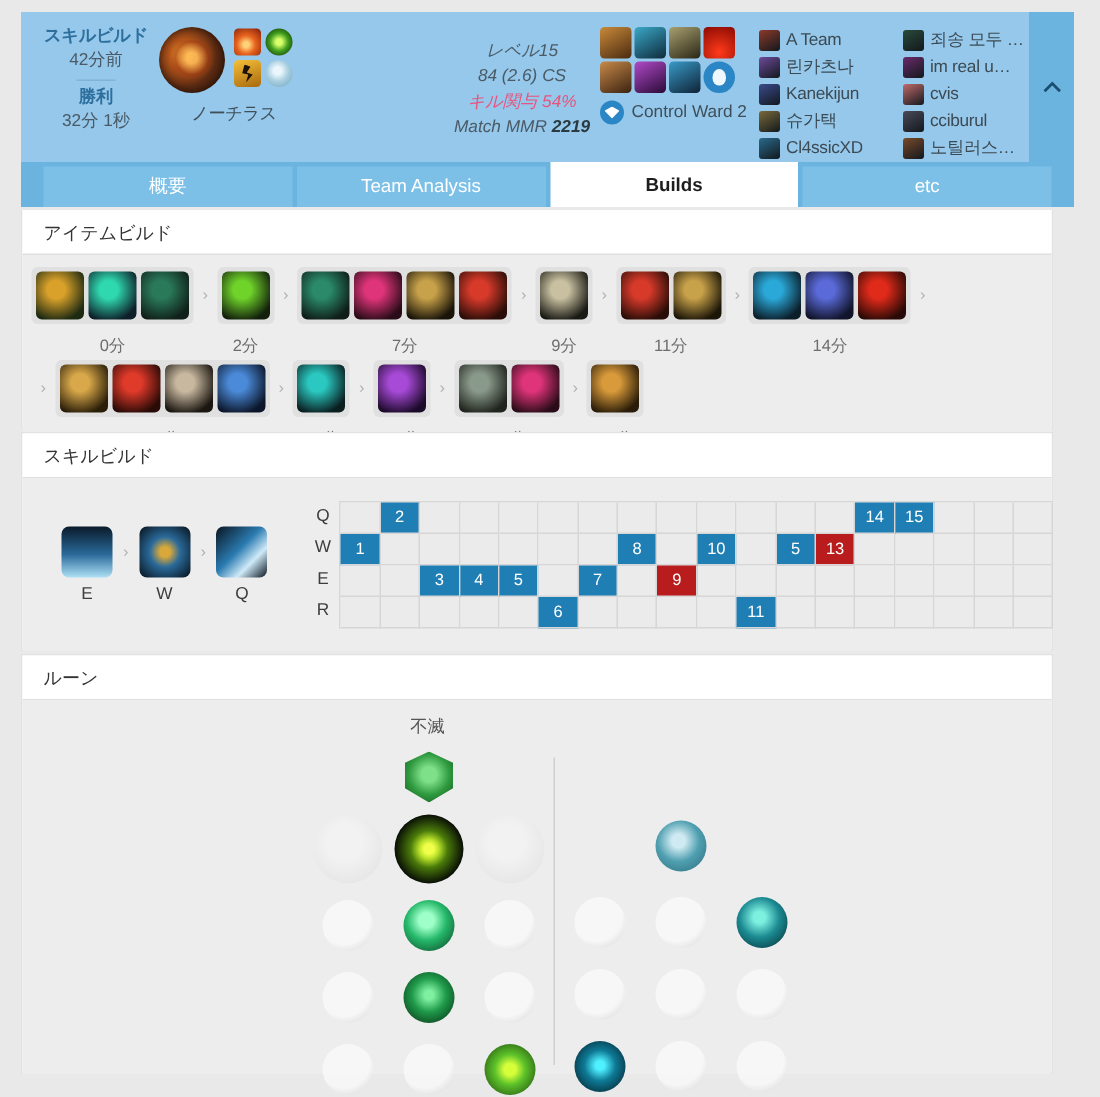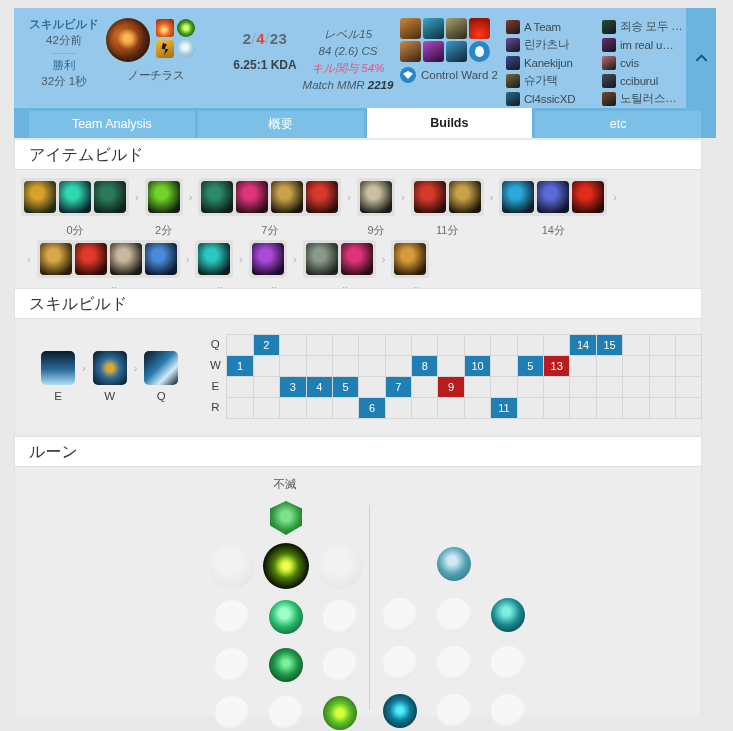--- a/index.html
+++ b/index.html
@@ -19,21 +19,21 @@
   }
   .hdr-inner { flex: 1; display: flex; align-items: flex-start; position: relative; }
 
   .hdr-col { position: absolute; top: 0; }
 
   
   .queue-block { left: 14px; top: 8px; width: 72px; text-align: center; }
   .q-type { font-size: 11.5px; font-weight: bold; color: #2e6f9e; line-height: 16px; letter-spacing: -.2px;}
   .q-ago  { font-size: 11.5px; color: #4a5a66; line-height: 16px; }
   .q-div  { width: 26px; height: 1px; background: #7fb4d6; margin: 5px auto 4px auto; }
-  .q-result { font-size: 11.5px; font-weight: normal; color: #2e6f9e; line-height: 15px; }
+  .q-result { font-size: 11.5px; font-weight: bold; color: #2e6f9e; line-height: 15px; }
   .q-dur  { font-size: 11.5px; color: #4a5a66; line-height: 16px; }
 
   
   .champ-block { left: 92px; top: 10px; width: 100px; }
   .champ-row { display: flex; align-items: flex-start; }
   .champ-portrait {
     width: 44px; height: 44px; border-radius: 50%;
     background:
       radial-gradient(circle at 38% 42%, #f2a43a 0 10%, #b4551a 26%, #5a2a12 58%, #241008 100%),
       linear-gradient(150deg,#6d4a2a,#22140b);
@@ -97,21 +97,21 @@
   .tabs { position: absolute; left: 14px; top: 108px; width: 702px; height: 30px; background: #6cb4e0;
           display: flex; align-items: flex-end; }
   .tab { height: 27px; line-height: 27px; text-align: center; font-size: 12.5px; color: #ffffff;
          background: #7cc0e8; cursor: pointer; flex: 1 1 0; margin-left: 3px;}
   .tab:first-child{ margin-left: 15px; }
   .tab.active { background: #ffffff; color: #1e1e1e; font-weight: bold; height: 30px; line-height: 30px; }
   .tabs-pad { width: 15px; }
 
   
   .panel { position: absolute; left: 14px; width: 688px; background: #ffffff; }
-  .sec-title { height: 30px; line-height: 30px; padding-left: 14px; font-size: 16px; color: #333;
+  .sec-title { height: 30px; line-height: 30px; padding-left: 14px; font-size: 12px; color: #333;
                background: #fff; border-bottom: 1px solid #dedede; }
   .sec-body { background: #ededed; }
 
   
   #item-build-panel { top: 140px; height: 146px; border: 1px solid #e2e2e2; border-top: none;}
   .ib-body { padding: 8px 0 0 0; }
   .ib-row { display: flex; align-items: flex-start; padding-left: 6px; height: 62px;}
   .ib-group { display: flex; flex-direction: column; align-items: center; }
   .ib-chip { background: #e0e0e0; border-radius: 4px; padding: 3px; display: flex; gap: 3px; }
   .ib-item { width: 32px; height: 32px; border-radius: 4px; background: #222; }
@@ -178,26 +178,20 @@
           <div class="spells">
             <div class="sp sp-ignite"></div>
             <div class="sp sp-smite"></div>
             <div class="sp sp-ghost"></div>
             <div class="sp sp-shield"></div>
           </div>
         </div>
         <div class="champ-name">ノーチラス</div>
       </div>
 
-      <div class="hdr-col kda-block">
-        <div class="kda-line">
-          <span>2</span><span class="sl">/</span><span class="d">4</span><span class="sl">/</span><span>23</span>
-        </div>
-        <div class="kda-ratio">6.25:1 KDA</div>
-      </div>
 
       <div class="hdr-col stats-block">
         <div class="st">レベル15</div>
         <div class="st">84 (2.6) CS</div>
         <div class="st pink">
           <span>キル関与</span>
           <span>54%</span>
         </div>
         <div class="st">
           <span>Match MMR</span>
@@ -269,22 +263,22 @@
 
       <div class="collapse-btn">
         <svg class="chev" viewBox="0 0 16 16">
           <path d="M2.5 10.5 L8 5 L13.5 10.5" fill="none" stroke="#1b4f72" stroke-width="2"></path>
         </svg>
       </div>
     </div>
   </div>
 
   <div class="tabs" id="tabbar">
+      <div class="tab">概要</div>
       <div class="tab">Team Analysis</div>
-      <div class="tab">概要</div>
       <div class="tab active">Builds</div>
       <div class="tab">etc</div>
       <div class="tabs-pad"></div>
     </div>
 
   <div class="panel" id="item-build-panel">
     <div class="sec-title">アイテムビルド</div>
     <div class="sec-body ib-body" id="ibBody">
         <div class="ib-row">
           <div class="ib-group">

